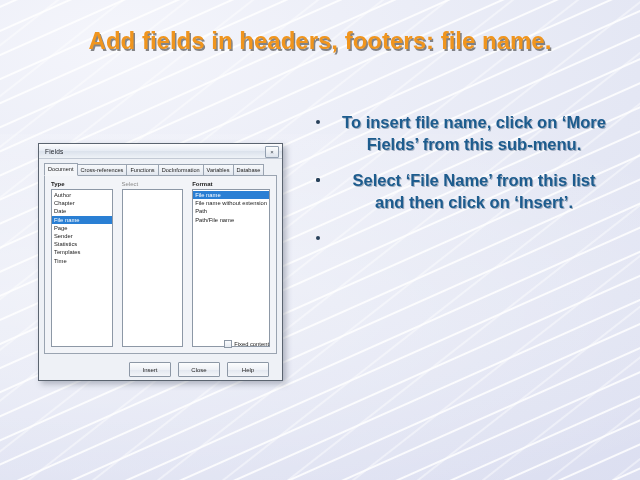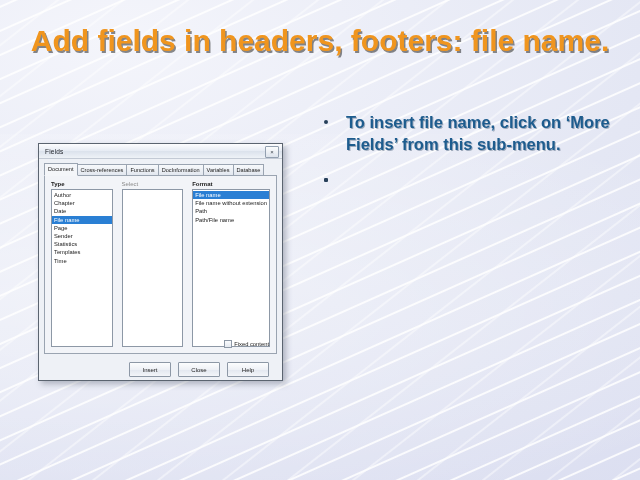--- a/index.html
+++ b/index.html
@@ -60,34 +60,35 @@
     background: radial-gradient(ellipse at 30% 40%, rgba(255,255,255,0.45) 0%, rgba(255,255,255,0) 62%);
   }
 
   
   .title {
     position: absolute;
     left: 30px;
     top: 22px;
     width: 580px;
     text-align: center;
-    font-size: 30px;
+    font-size: 24px;
     line-height: 38px;
     font-weight: bold;
     color: #f0951e;
     text-shadow: 1.5px 1.5px 0 rgba(40,40,40,.55);
     letter-spacing: 0px;
   }
 
   
   .bullets {
     position: absolute;
-    left: 318px;
+    left: 310px;
     top: 112px;
     width: 300px;
+    text-align: center;
   }
   .bullet {
     position: relative;
     padding-left: 28px;
     margin-bottom: 15px;
     font-size: 16.5px;
     line-height: 21.5px;
     font-weight: bold;
     color: #1d5c8e;
     text-shadow: 1px 1px 0 rgba(20,50,80,.35);
@@ -280,20 +281,21 @@
   <div class="bullets">
     <div class="bullet">
       <span class="bullet-dot"></span>
       <span>To insert file name, click on ‘More Fields’ from this sub-menu.</span>
     </div>
     <div class="bullet">
       <span class="bullet-dot"></span>
     </div>
     <div class="bullet">
       <span class="bullet-dot"></span>
+      <span>Select ‘File Name’ from this list and then click on ‘Insert’.</span>
     </div>
     <div class="bullet">
       <span class="bullet-dot"></span>
     </div>
   </div>
 
   <div class="dialog">
 
     <div class="dlg-titlebar">
       <span class="dlg-title">Fields</span>

